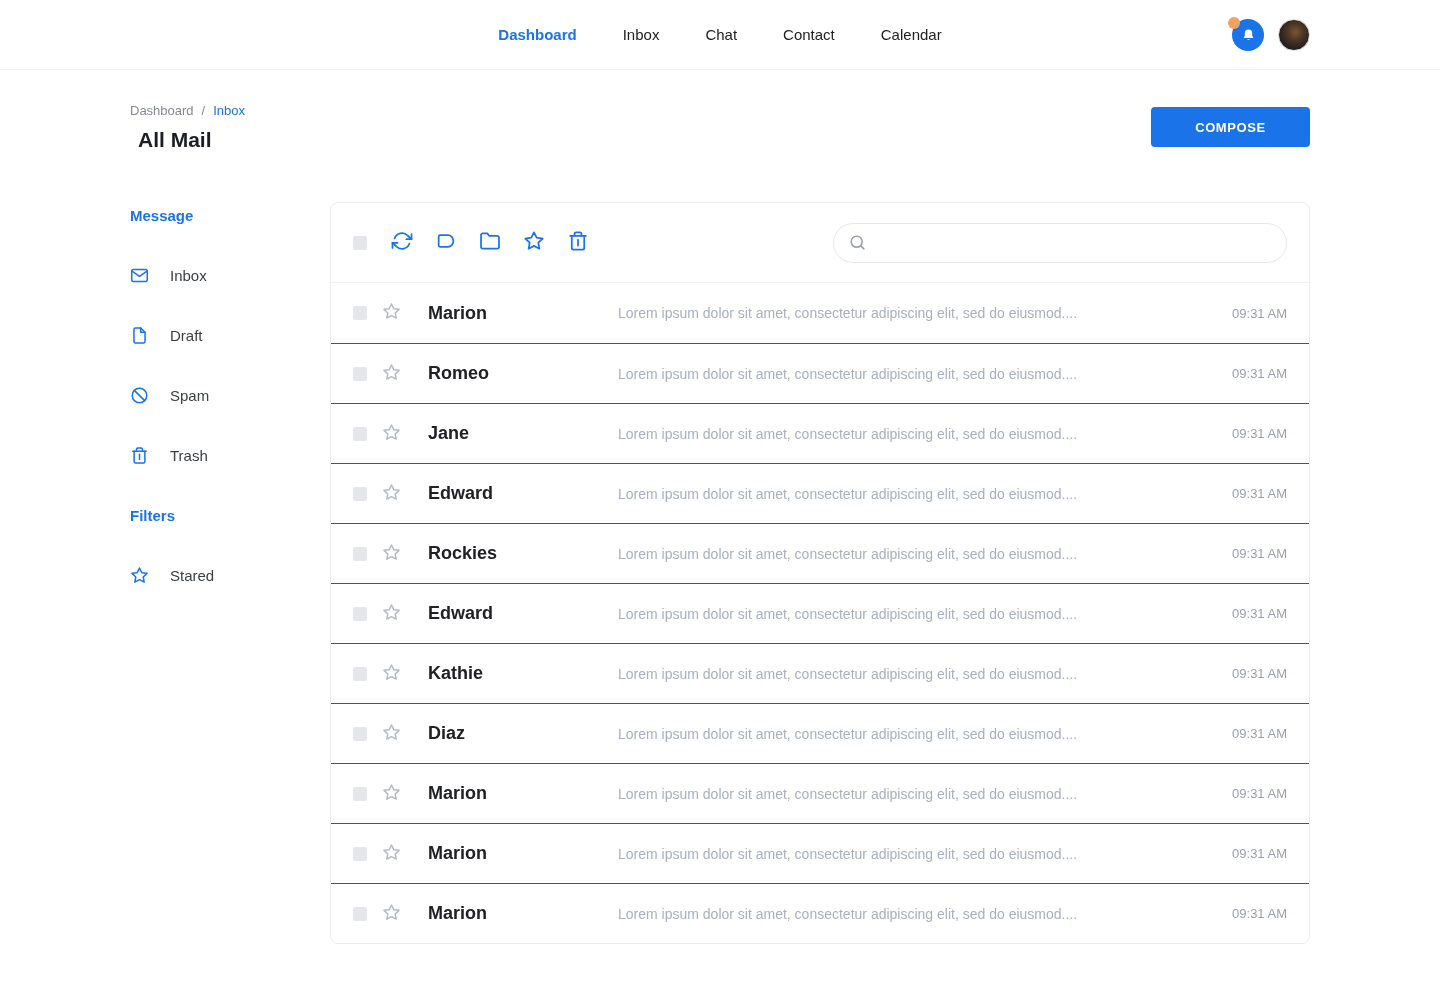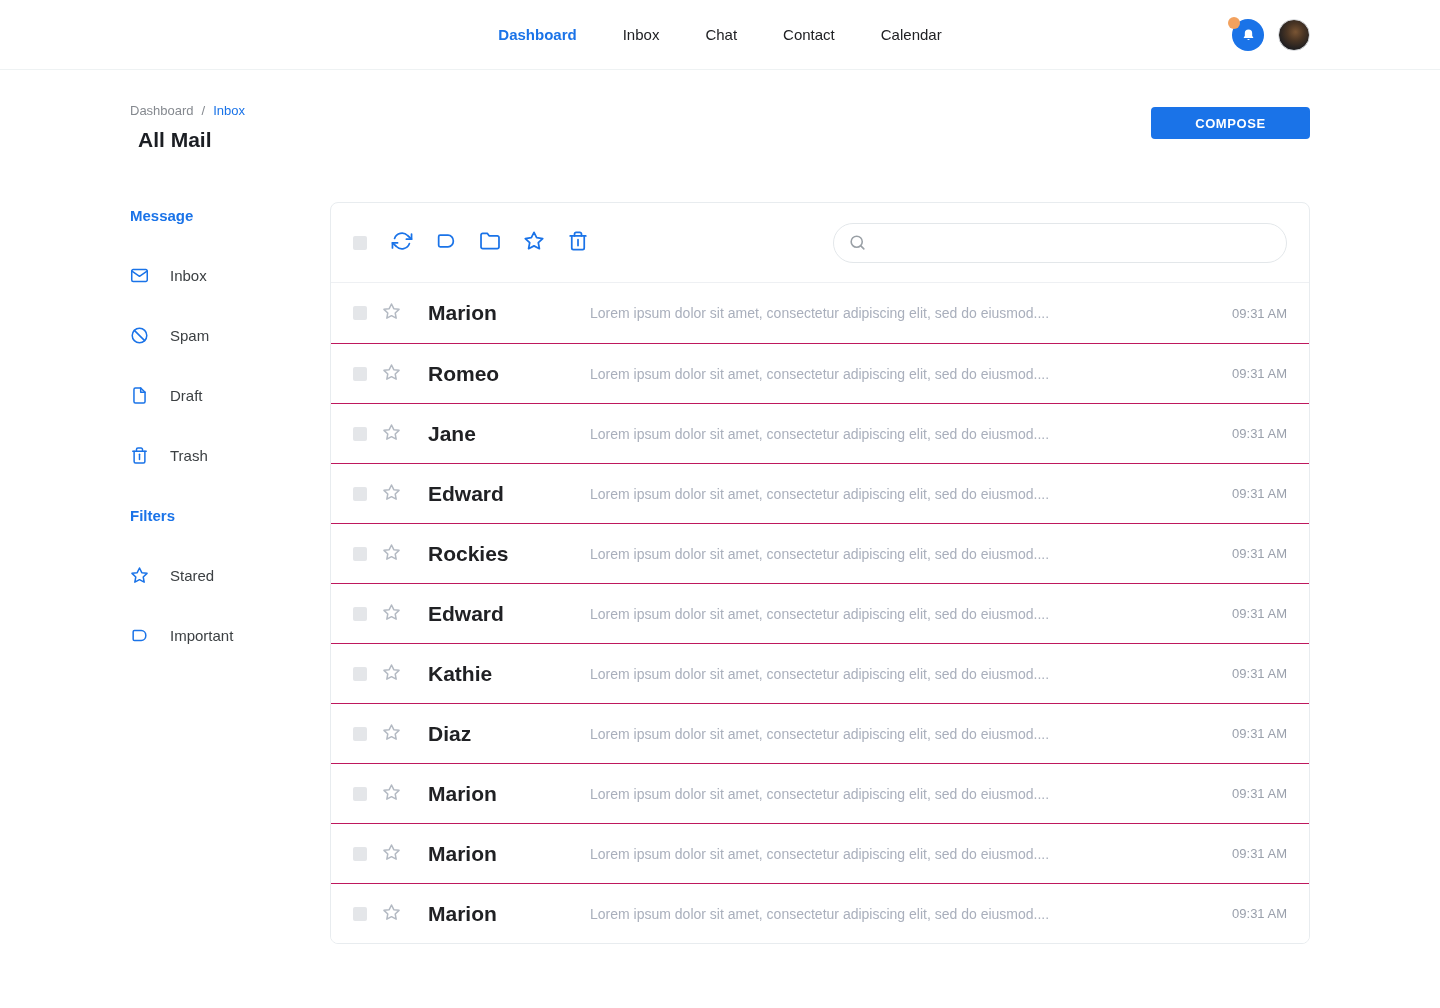--- a/index.html
+++ b/index.html
@@ -24,21 +24,21 @@
     border:1px solid #d8dadd; }
 
   
   .page-wrap { padding:0 130px; }
   .page-head { display:flex; align-items:flex-start; justify-content:space-between;
     margin-top:33px; }
   .crumbs { font-size:13px; color:#85898f; display:flex; gap:8px; align-items:center; }
   .crumbs .crumb-link { color:#85898f; text-decoration:none; }
   .crumbs .crumb-current { color:#1a73e8; text-decoration:none; font-weight:500; }
   .page-title { font-size:21px; font-weight:700; color:#1b1e23; margin-top:10px;margin-left:8px; }
-  .compose-btn { width:159px; height:32px; background:#1a73e8; color:#fff; border:none;
+  .compose-btn { width:159px; height:40px; background:#1a73e8; color:#fff; border:none;
     border-radius:4px; font-size:13px; font-weight:700; letter-spacing:.6px;
     cursor:pointer; margin-top:4px; font-family:"Liberation Sans", sans-serif; }
 
   
   .content { display:flex; margin-top:50px; align-items:flex-start; }
 
   
   .sidebar { width:200px; flex:0 0 200px; padding-top:1px; }
   .side-header { color:#1a73e8; font-size:15px; font-weight:700; height:24px;
     display:flex; align-items:center; }
@@ -65,23 +65,23 @@
   .search-box input { border:none; outline:none; flex:1; font-size:14px;
     font-family:"Liberation Sans", sans-serif; color:#3c4043; background:transparent; }
 
   .mail-row { display:flex; align-items:center; height:60px; padding:0 22px;
     border-top:1px solid #be185d; cursor:pointer; background:#fff; }
   .mail-row:first-of-type { border-top:none; }
   .mail-row .chk { margin-right:15px; }
   .row-star { background:none; border:none; padding:0; color:#b4bac3; cursor:pointer;
     display:flex; margin-right:9px; }
   .row-star svg { width:19px; height:19px; }
-  .sender { width:180px; font-size:21px; font-weight:700; color:#202124; padding-left:18px; }
+  .sender { width:180px; font-size:18px; font-weight:700; color:#202124; padding-left:18px; }
   .preview { flex:1; font-size:14px; color:#a9afbc; white-space:nowrap;
-    overflow:hidden; text-overflow:ellipsis; }
+    overflow:hidden; text-overflow:ellipsis;margin-left:28px; }
   .rtime { width:90px; text-align:right; font-size:13px; color:#9aa0ac; }
 </style>
 </head>
 <body>
 
 <header class="topnav">
   <nav class="topnav-links">
       <a class="active">Dashboard</a>
       <a class="">Inbox</a>
       <a class="">Chat</a>
@@ -124,34 +124,34 @@
               <svg width="19" height="19" viewBox="0 0 24 24" fill="none" stroke="currentColor" stroke-width="1.9" stroke-linecap="round" stroke-linejoin="round">
                 <path d="M4 4.5h16a1.8 1.8 0 0 1 1.8 1.8v11.4A1.8 1.8 0 0 1 20 19.5H4a1.8 1.8 0 0 1-1.8-1.8V6.3A1.8 1.8 0 0 1 4 4.5z"></path>
                 <polyline points="21.5,6.5 12,13 2.5,6.5"></polyline>
               </svg>
             </span>
             <span class="lbl">Inbox</span>
           </div>
           <div class="side-item">
             <span class="icon">
               <svg width="19" height="19" viewBox="0 0 24 24" fill="none" stroke="currentColor" stroke-width="1.9" stroke-linecap="round" stroke-linejoin="round">
+                <path d="M13.5 2.5H6.8A1.8 1.8 0 0 0 5 4.3v15.4a1.8 1.8 0 0 0 1.8 1.8h10.4a1.8 1.8 0 0 0 1.8-1.8V8z"></path>
+                <polyline points="13.5 2.5 13.5 8 19 8"></polyline>
+              </svg>
+            </span>
+            <span class="lbl">Draft</span>
+          </div>
+          <div class="side-item">
+            <span class="icon">
+              <svg width="19" height="19" viewBox="0 0 24 24" fill="none" stroke="currentColor" stroke-width="1.9" stroke-linecap="round" stroke-linejoin="round">
                 <circle cx="12" cy="12" r="9.2"></circle>
                 <line x1="5.5" y1="5.5" x2="18.5" y2="18.5"></line>
               </svg>
             </span>
             <span class="lbl">Spam</span>
-          </div>
-          <div class="side-item">
-            <span class="icon">
-              <svg width="19" height="19" viewBox="0 0 24 24" fill="none" stroke="currentColor" stroke-width="1.9" stroke-linecap="round" stroke-linejoin="round">
-                <path d="M13.5 2.5H6.8A1.8 1.8 0 0 0 5 4.3v15.4a1.8 1.8 0 0 0 1.8 1.8h10.4a1.8 1.8 0 0 0 1.8-1.8V8z"></path>
-                <polyline points="13.5 2.5 13.5 8 19 8"></polyline>
-              </svg>
-            </span>
-            <span class="lbl">Draft</span>
           </div>
           <div class="side-item">
             <span class="icon">
               <svg width="19" height="19" viewBox="0 0 24 24" fill="none" stroke="currentColor" stroke-width="1.9" stroke-linecap="round" stroke-linejoin="round">
                 <polyline points="3.5 6.5 20.5 6.5"></polyline>
                 <path d="M18.8 6.5v13.2a1.8 1.8 0 0 1-1.8 1.8H7a1.8 1.8 0 0 1-1.8-1.8V6.5m3 0V4.4A1.8 1.8 0 0 1 10 2.6h4a1.8 1.8 0 0 1 1.8 1.8v2.1"></path>
                 <line x1="12" y1="10.5" x2="12" y2="17"></line>
               </svg>
             </span>
             <span class="lbl">Trash</span>
@@ -159,28 +159,20 @@
         </div>
       <div class="side-header filters">Filters</div>
       <div class="side-list" id="filter-list">
           <div class="side-item">
             <span class="icon">
               <svg width="19" height="19" viewBox="0 0 24 24" fill="none" stroke="currentColor" stroke-width="1.9" stroke-linecap="round" stroke-linejoin="round">
                 <polygon points="12 2.5 14.9 8.4 21.5 9.3 16.7 13.9 17.9 20.4 12 17.3 6.1 20.4 7.3 13.9 2.5 9.3 9.1 8.4 12 2.5"></polygon>
               </svg>
             </span>
             <span class="lbl">Stared</span>
-          </div>
-          <div class="side-item">
-            <span class="icon">
-              <svg width="19" height="19" viewBox="0 0 24 24" fill="none" stroke="currentColor" stroke-width="1.9" stroke-linecap="round" stroke-linejoin="round">
-                <path d="M4 7.3c0-.9.7-1.6 1.6-1.6h8.6c3.2 0 5.8 2.8 5.8 6.3s-2.6 6.3-5.8 6.3H5.6c-.9 0-1.6-.7-1.6-1.6V7.3z"></path>
-              </svg>
-            </span>
-            <span class="lbl">Important</span>
           </div>
         </div>
     </aside>
 
     <section class="mail-card">
       <div class="toolbar">
         <div class="chk"></div>
         <span id="toolbar-icons" style="display:flex;align-items:center;">
             <button class="tool-btn">
               <span class="icon"><svg width="22" height="22" viewBox="0 0 24 24" fill="none" stroke="currentColor" stroke-width="1.9" stroke-linecap="round" stroke-linejoin="round">

